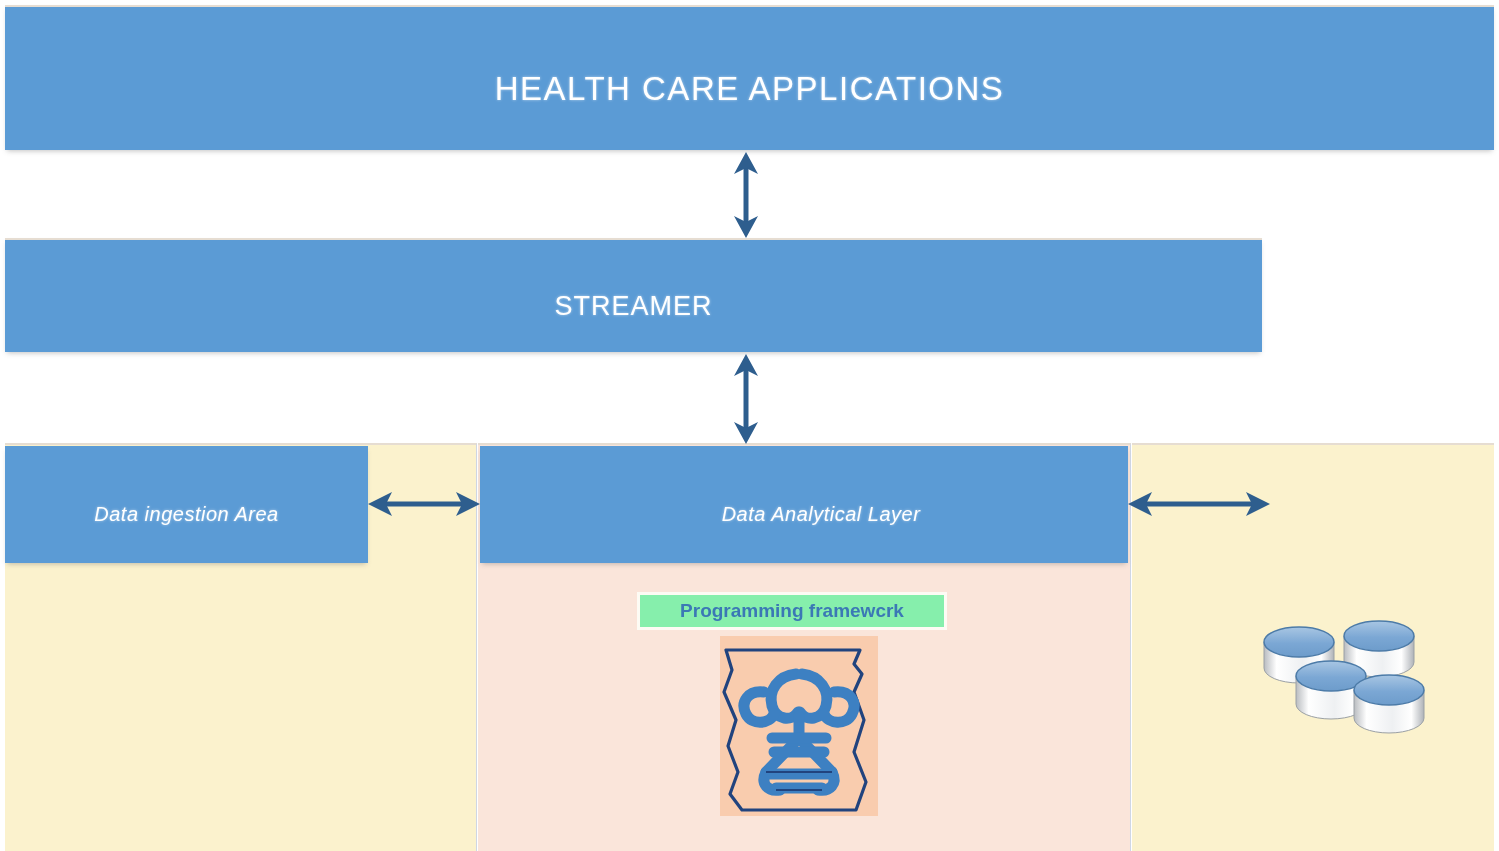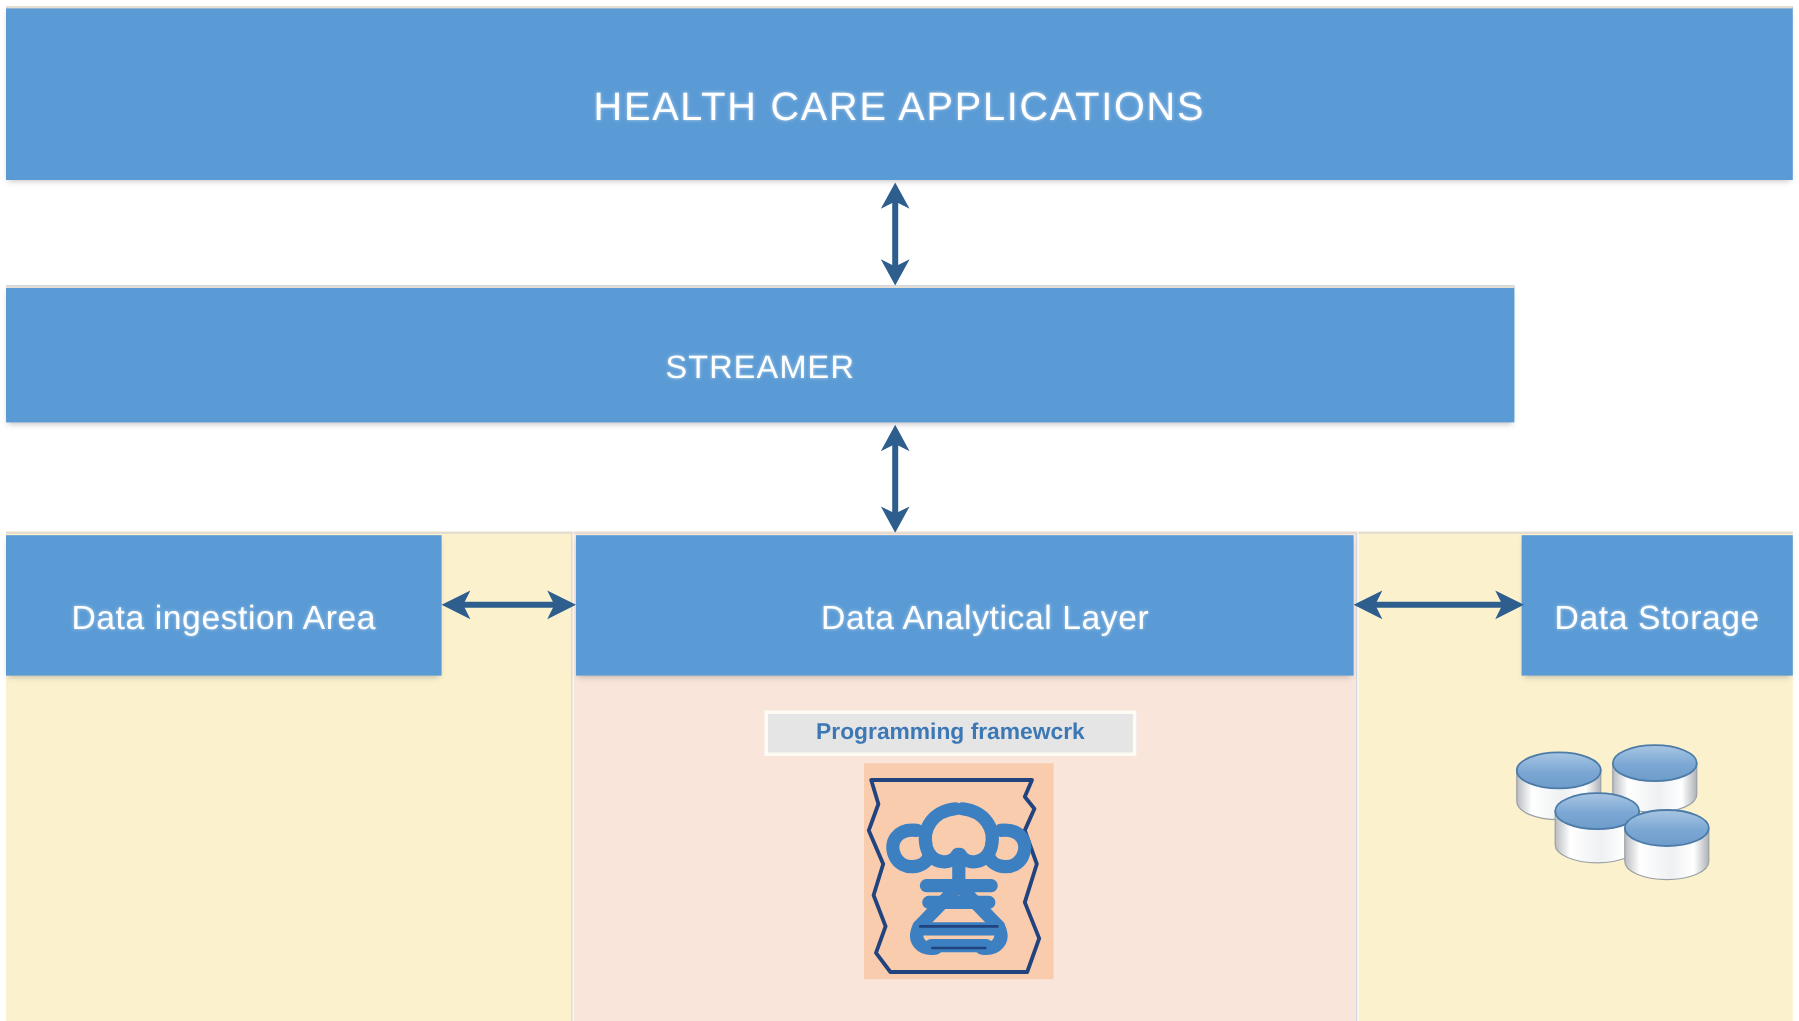--- a/index.html
+++ b/index.html
@@ -98,21 +98,22 @@
     box-sizing: border-box;
     display: flex;
     align-items: center;
     justify-content: center;
     color: #ffffff;
     text-shadow: 0 0 3px rgba(255,255,255,0.55);
     box-shadow: 0 3px 5px -2px rgba(120,120,120,0.45);
     z-index: 4;
   }
   .subhead .band-label {
-    font-size: 28px;
+    font-size: 20px;
+    font-style: italic;
   }
   #subhead-ingestion {
     left: 5px;
     width: 363px;
   }
   #subhead-analytical {
     left: 480px;
     width: 648px;
     padding-left: 34px;
   }
@@ -151,21 +152,21 @@
     height: 40px;
   }
 
   
   #framework-label {
     position: absolute;
     left: 637px;
     top: 592px;
     width: 310px;
     height: 38px;
-    background: #e5e5e5;
+    background: #86efac;
     border: 3px solid #fdfbf4;
     box-sizing: border-box;
     display: flex;
     align-items: center;
     justify-content: center;
     color: #3b78b5;
     font-size: 19px;
     font-weight: bold;
     z-index: 5;
     white-space: nowrap;
@@ -234,23 +235,20 @@
   <div class="panel" id="panel-storage"></div>
 
   <div class="subhead" id="subhead-ingestion">
     <span class="band-label">Data ingestion Area</span>
   </div>
 
   <div class="subhead" id="subhead-analytical">
     <span class="band-label">Data Analytical Layer</span>
   </div>
 
-  <div class="subhead" id="subhead-storage">
-    <span class="band-label">Data Storage</span>
-  </div>
 
   <div class="arrow" id="arrow-ingestion-analytical">
     <svg viewBox="0 0 112 40" width="112" height="40" aria-hidden="true">
       <line x1="10" y1="20" x2="102" y2="20" stroke="#2e5e8e" stroke-width="5"></line>
       <polygon points="0,20 24,8 18,20 24,32" fill="#2e5e8e"></polygon>
       <polygon points="112,20 88,8 94,20 88,32" fill="#2e5e8e"></polygon>
     </svg>
   </div>
 
   <div class="arrow" id="arrow-analytical-storage">

